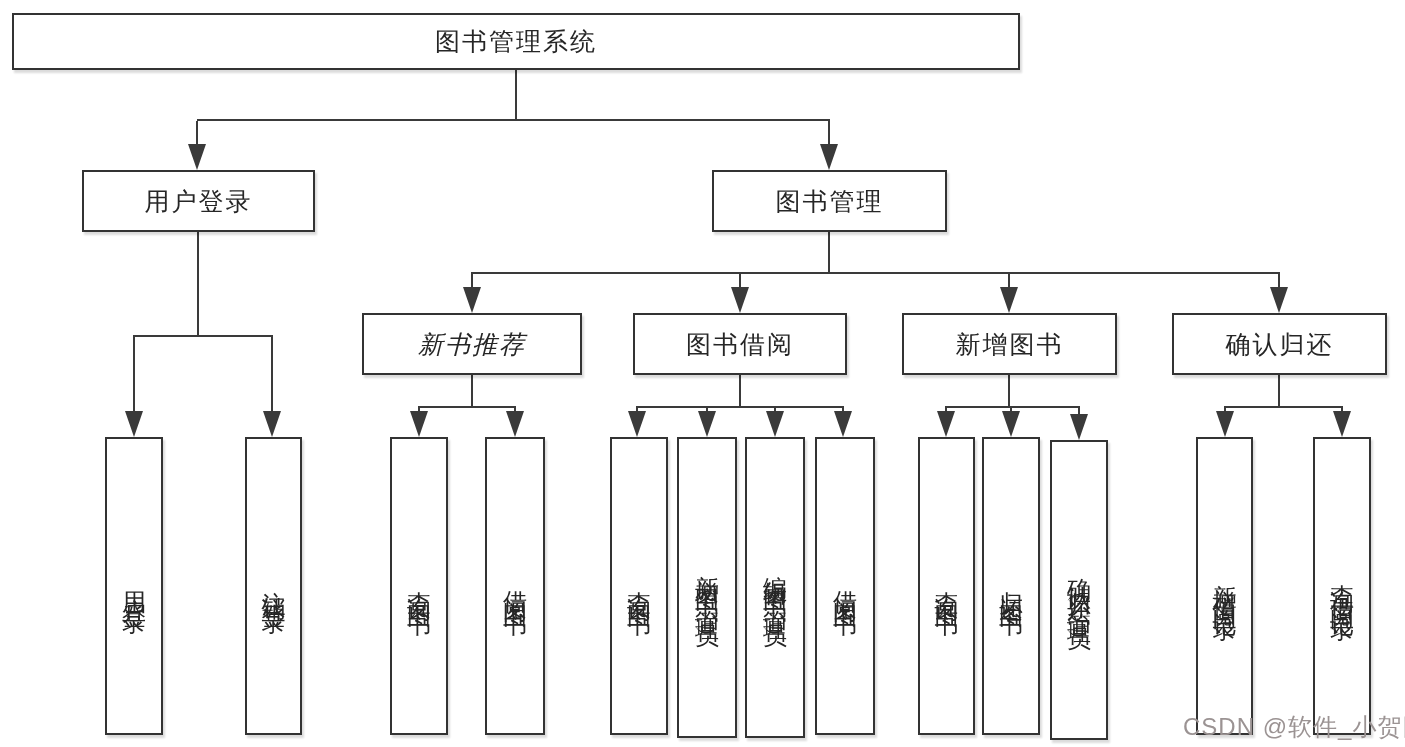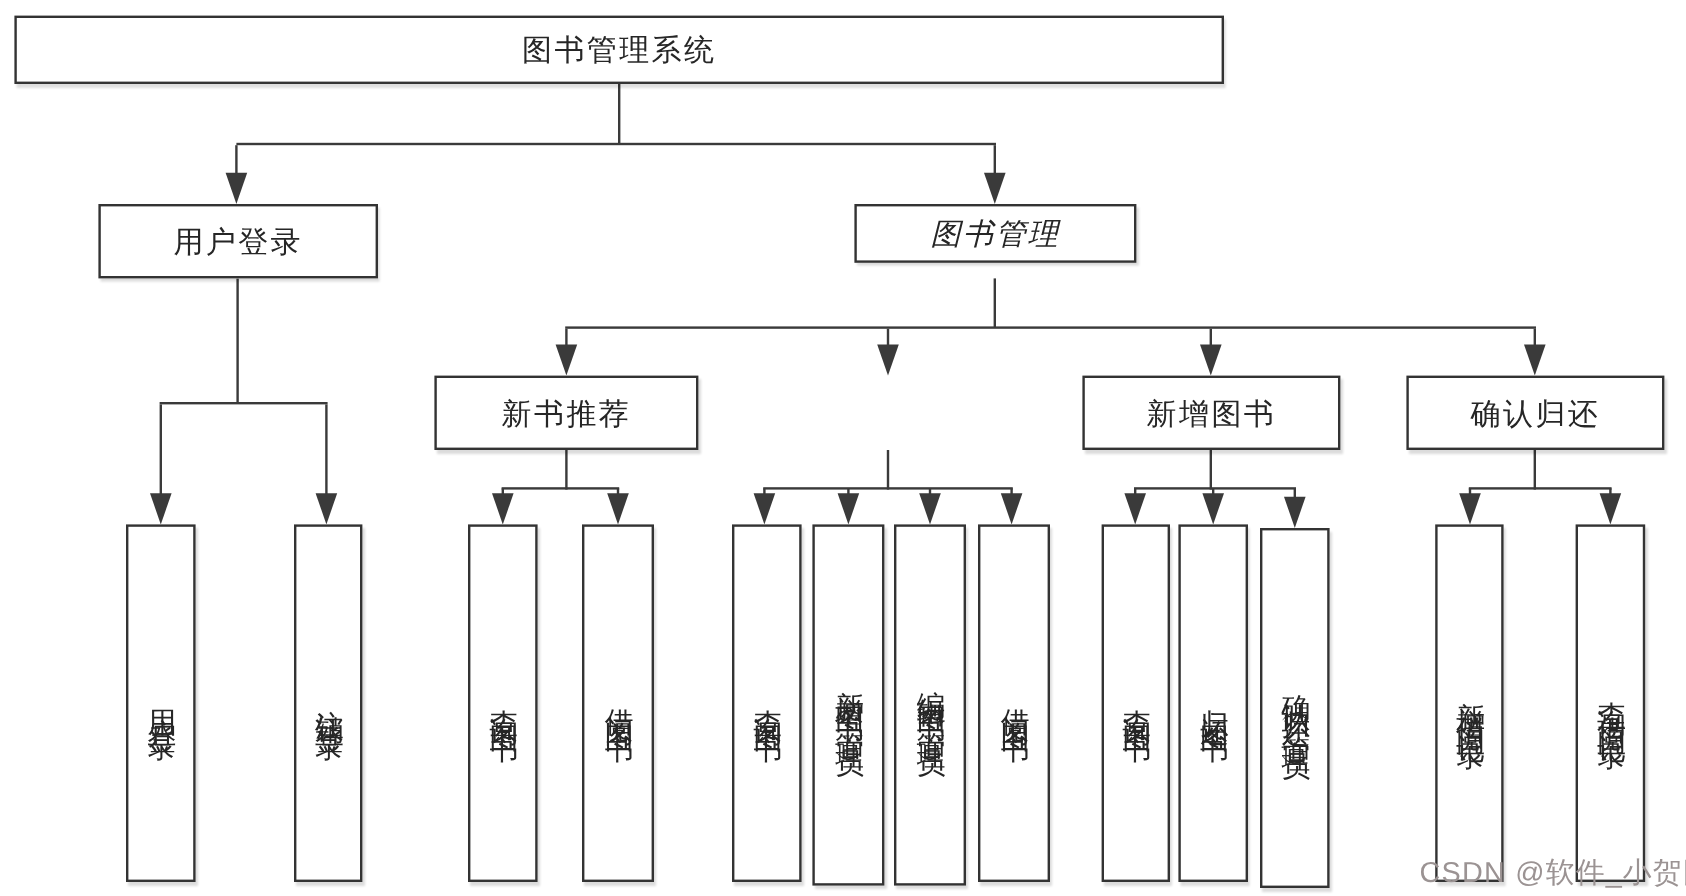--- a/index.html
+++ b/index.html
@@ -92,26 +92,29 @@
   <div class="arr" style="left:1216px;top:411px;"></div>
   <div class="arr" style="left:1333px;top:411px;"></div>
 
   <div class="box" style="left:12px;top:13px;width:1008px;height:57px;">
     <span class="hlabel">图书管理系统</span>
   </div>
 
   <div class="box" style="left:82px;top:170px;width:233px;height:62px;">
     <span class="hlabel">用户登录</span>
   </div>
-  <div class="box" style="left:712px;top:170px;width:235px;height:49px;font-style:italic;">
+  <div class="box" style="left:712px;top:170px;width:235px;height:62px;">
     <span class="hlabel">图书管理</span>
   </div>
 
-  <div class="box" style="left:362px;top:313px;width:220px;height:62px;">
+  <div class="box" style="left:362px;top:313px;width:220px;height:62px;font-style:italic;">
     <span class="hlabel">新书推荐</span>
+  </div>
+  <div class="box" style="left:633px;top:313px;width:214px;height:62px;">
+    <span class="hlabel">图书借阅</span>
   </div>
   <div class="box" style="left:902px;top:313px;width:215px;height:62px;">
     <span class="hlabel">新增图书</span>
   </div>
   <div class="box" style="left:1172px;top:313px;width:215px;height:62px;">
     <span class="hlabel">确认归还</span>
   </div>
 
   <div class="box" style="left:105px;top:437px;width:58px;height:298px;">
     <span class="vtext">用户登录</span>

